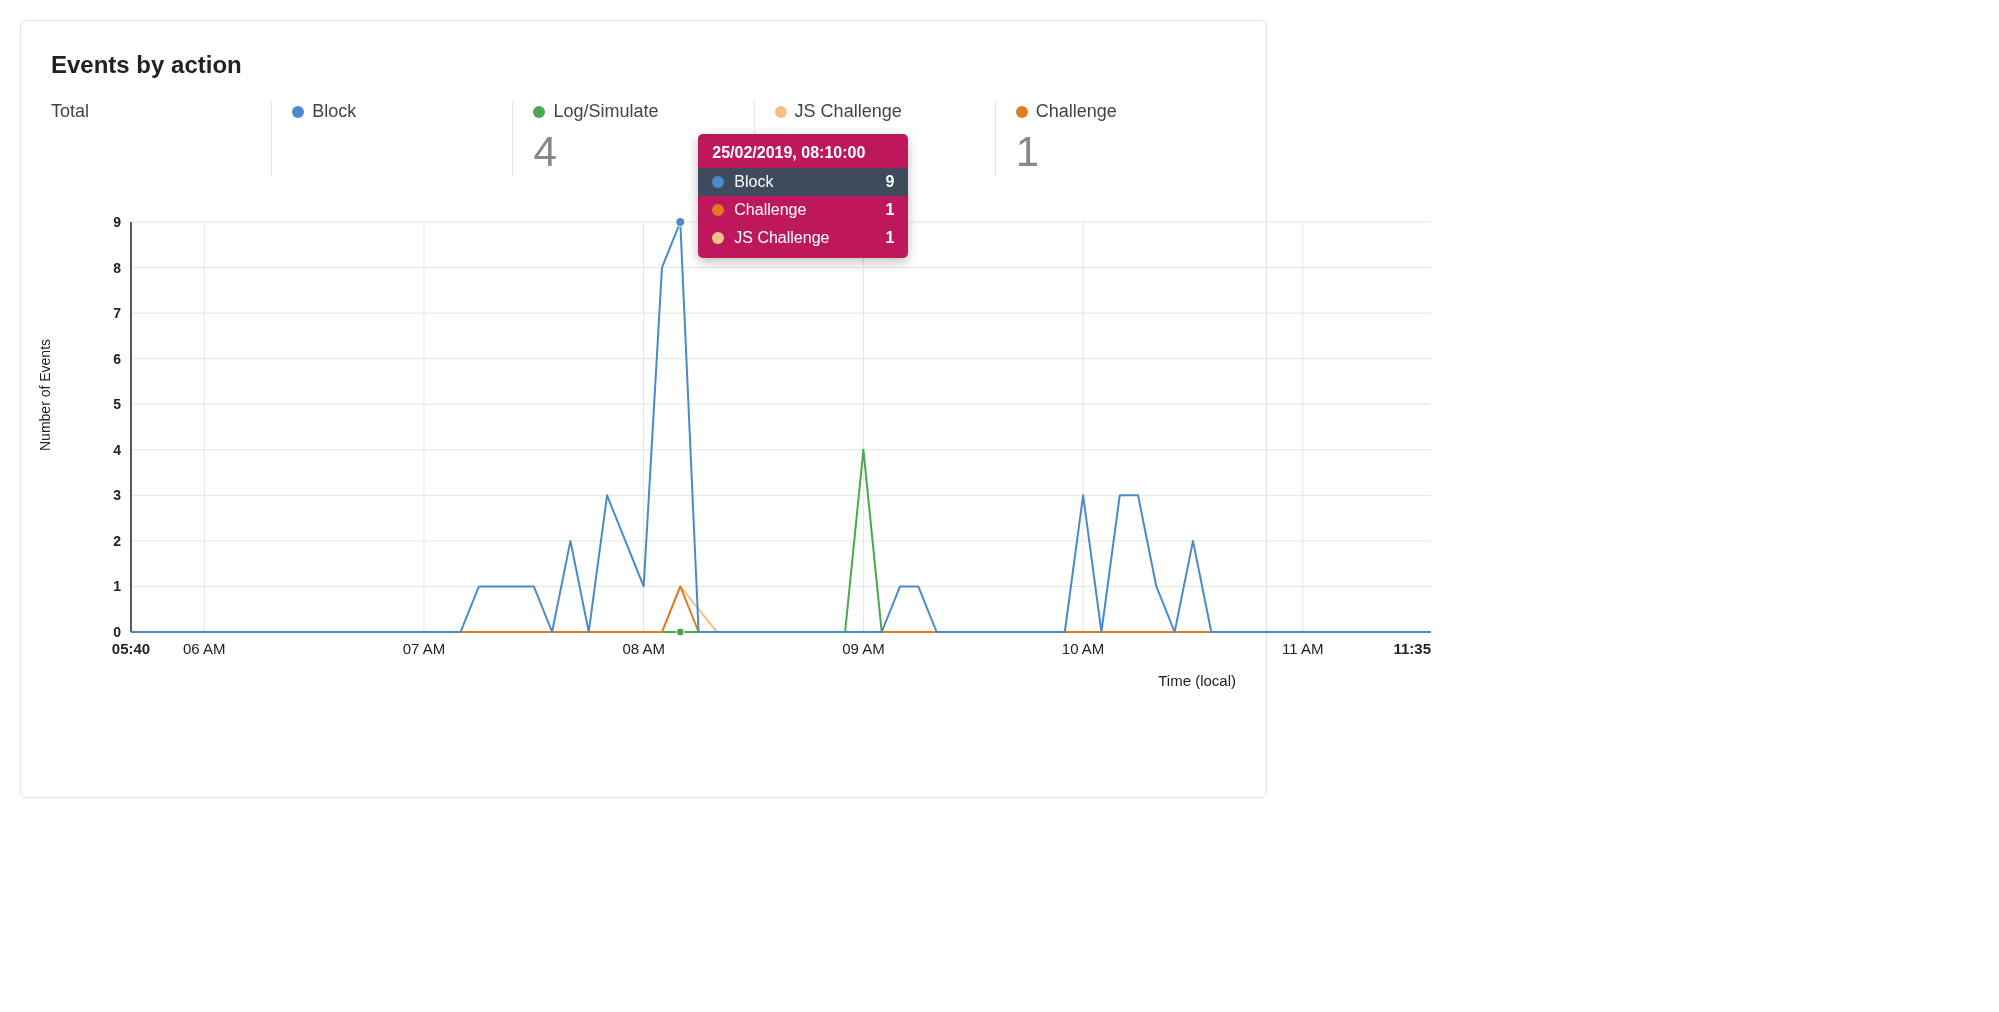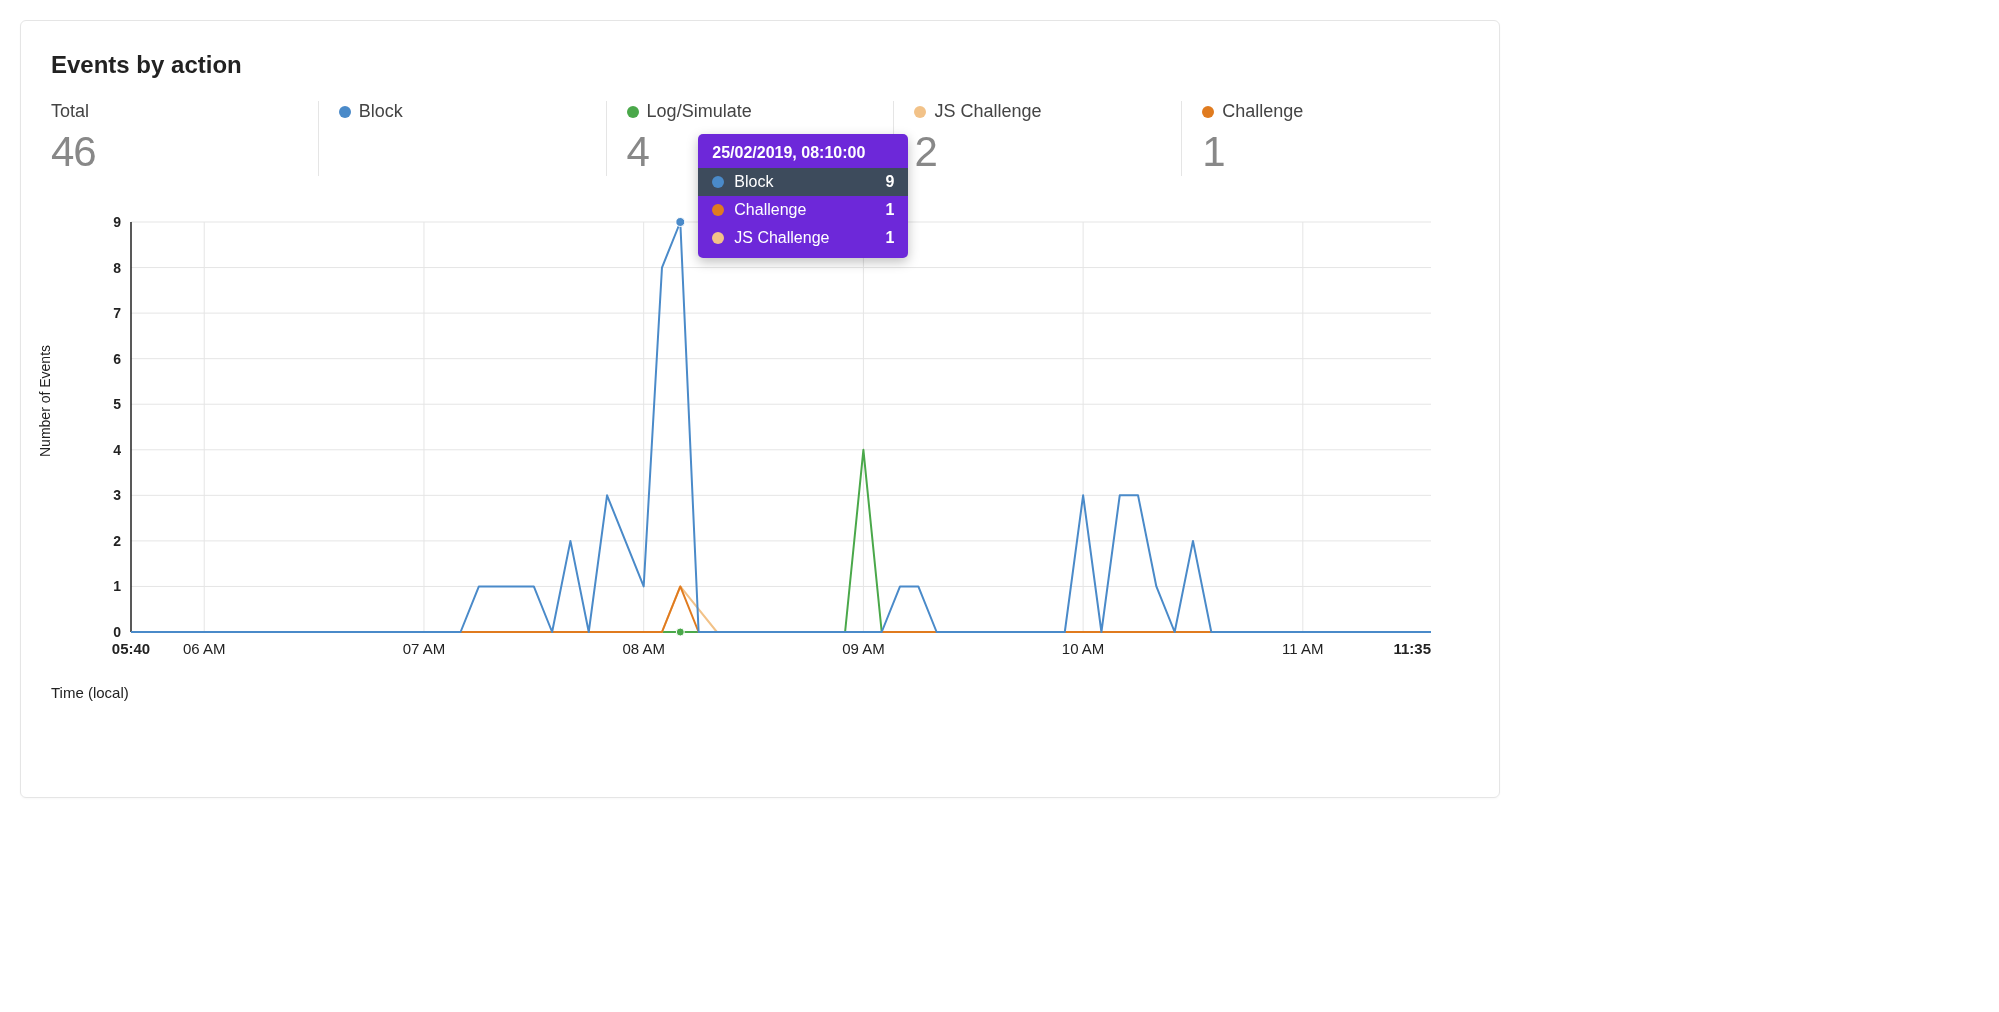--- a/index.html
+++ b/index.html
@@ -9,21 +9,21 @@
     font-family: -apple-system, BlinkMacSystemFont, "Segoe UI", Helvetica, Arial, sans-serif;
     color: #222;
   }
   .page {
     width: 1999px;
     height: 1012px;
     box-sizing: border-box;
     padding: 20px;
   }
   .card {
-    width: 1480px;
+    width: 1247px;
     height: 778px;
     border: 1px solid #e5e5e5;
     border-radius: 6px;
     box-sizing: border-box;
     padding: 30px 30px 20px 30px;
     position: relative;
     box-shadow: 0 1px 2px rgba(0,0,0,0.03);
   }
   .title {
     font-size: 24px;
@@ -72,29 +72,28 @@
   .ylab {
     position: absolute;
     left: -6px;
     top: 50%;
     transform: rotate(-90deg) translate(0, -50%);
     transform-origin: left top;
     font-size: 14px;
     color: #222;
   }
   .xlab {
-    text-align: left;
+    text-align: right;
     font-size: 15px;
     color: #222;
-    margin-top: 12px;
   }
   svg { display: block; }
   .tooltip {
     position: absolute;
-    background: #6d28d9;
+    background: #be185d;
     color: #fff;
     border-radius: 5px;
     padding: 10px 0 6px 0;
     font-size: 16px;
     min-width: 210px;
     box-shadow: 0 4px 12px rgba(0,0,0,0.25);
   }
   .tooltip-header {
     font-weight: 700;
     padding: 0 14px 6px 14px;
@@ -116,21 +115,20 @@
 
 <div class="page">
   <div class="card">
     <div class="title">Events by action</div>
 
     <div class="stats" id="stats-row">
         <div class="stat">
           <div class="stat-label-row">
             <span>Total</span>
           </div>
-          <div class="stat-value">46</div>
         </div>
         <div class="stat">
           <div class="stat-label-row">
             <span class="dot" style="background: rgb(74, 138, 201);"></span>
             <span>Block</span>
           </div>
         </div>
         <div class="stat">
           <div class="stat-label-row">
             <span class="dot" style="background: rgb(74, 168, 74);"></span>

